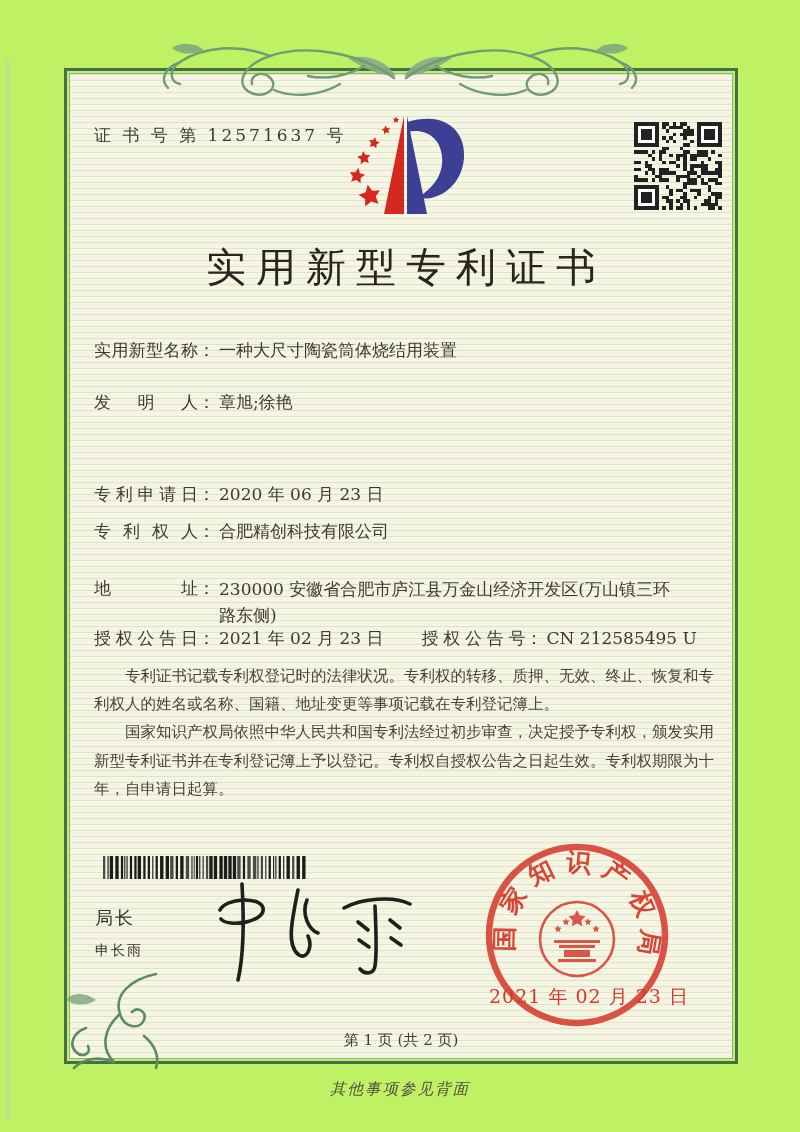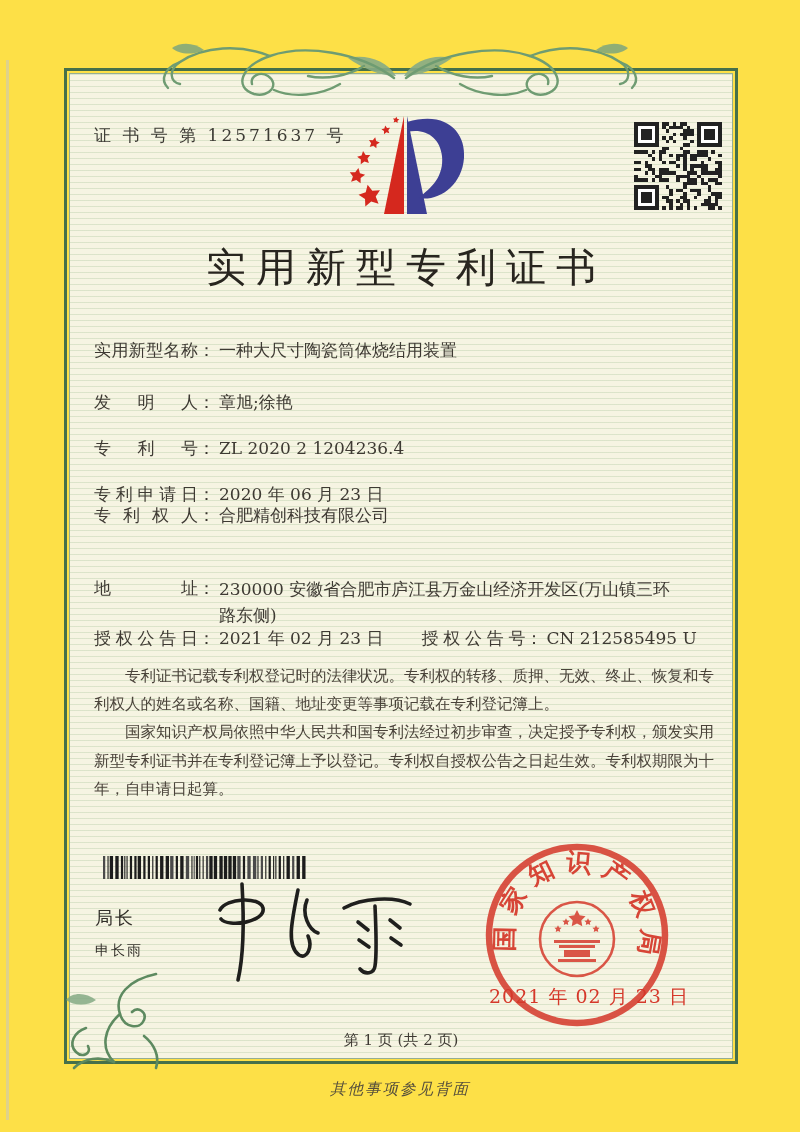--- a/index.html
+++ b/index.html
@@ -1,18 +1,18 @@
 <!DOCTYPE html>
 <html><head>
 <meta charset="utf-8">
 <style>
   html,body{margin:0;padding:0;background:#e9e9e7;}
   .page{
     position:relative;width:800px;height:1132px;margin:0 auto;
-    background:#fde047;overflow:hidden;
+    background:#bef264;overflow:hidden;
     font-family:"DejaVu Serif","Liberation Serif",serif;
     color:#3a362f;
   }
   .scan-edge{position:absolute;left:6px;top:60px;width:3px;height:1060px;background:#c7c7c3;opacity:.55;}
   .frame-outer{
     position:absolute;left:64px;top:68px;width:668px;height:990px;
     border:3px solid #46704a;
   }
   .frame-inner{
     position:absolute;left:2px;top:2px;right:2px;bottom:2px;
@@ -323,27 +323,24 @@
       </svg>
 
     <div class="title">实用新型专利证书</div>
 
     <div class="f-row" style="top:338px">
       <span class="f-label">实用新型名称</span><span class="f-colon">：</span><span class="f-value">一种大尺寸陶瓷筒体烧结用装置</span>
     </div>
     <div class="f-row" style="top:390px">
       <span class="f-label">发明人</span><span class="f-colon">：</span><span class="f-value">章旭;徐艳</span>
     </div>
-    <div class="f-row" style="top:436px">
-      <span class="f-label">专利号</span><span class="f-colon">：</span><span class="f-value">ZL 2020 2 1204236.4</span>
-    </div>
     <div class="f-row" style="top:482px">
       <span class="f-label">专利申请日</span><span class="f-colon">：</span><span class="f-value">2020 年 06 月 23 日</span>
     </div>
-    <div class="f-row" style="top:503px">
+    <div class="f-row" style="top:519px">
       <span class="f-label">专利权人</span><span class="f-colon">：</span><span class="f-value">合肥精创科技有限公司</span>
     </div>
     <div class="f-row" style="top:576px">
       <span class="f-label">地址</span><span class="f-colon">：</span><span class="f-value wrap">230000 安徽省合肥市庐江县万金山经济开发区(万山镇三环路东侧)</span>
     </div>
     <div class="f-row" style="top:626px">
       <span class="f-label">授权公告日</span><span class="f-colon">：</span><span class="f-value">2021 年 02 月 23 日</span><span class="f-label gazette">授权公告号</span><span class="f-colon">：</span><span class="f-value">CN 212585495 U</span>
     </div>
 
     <div class="paras">

